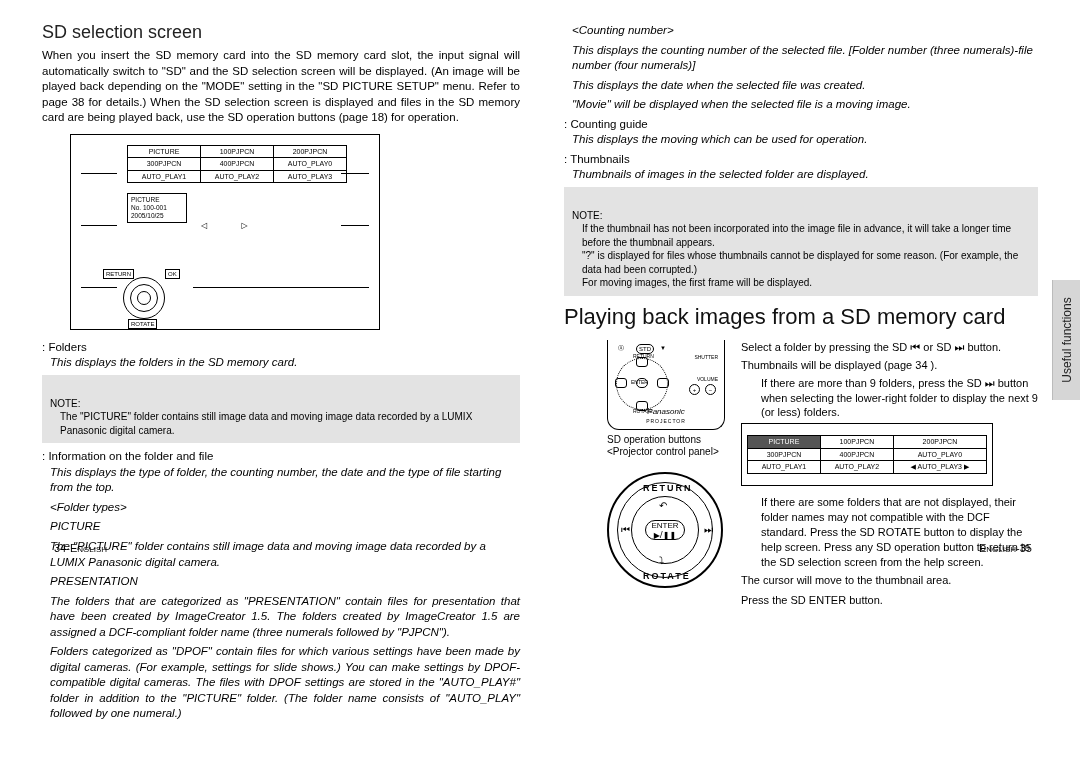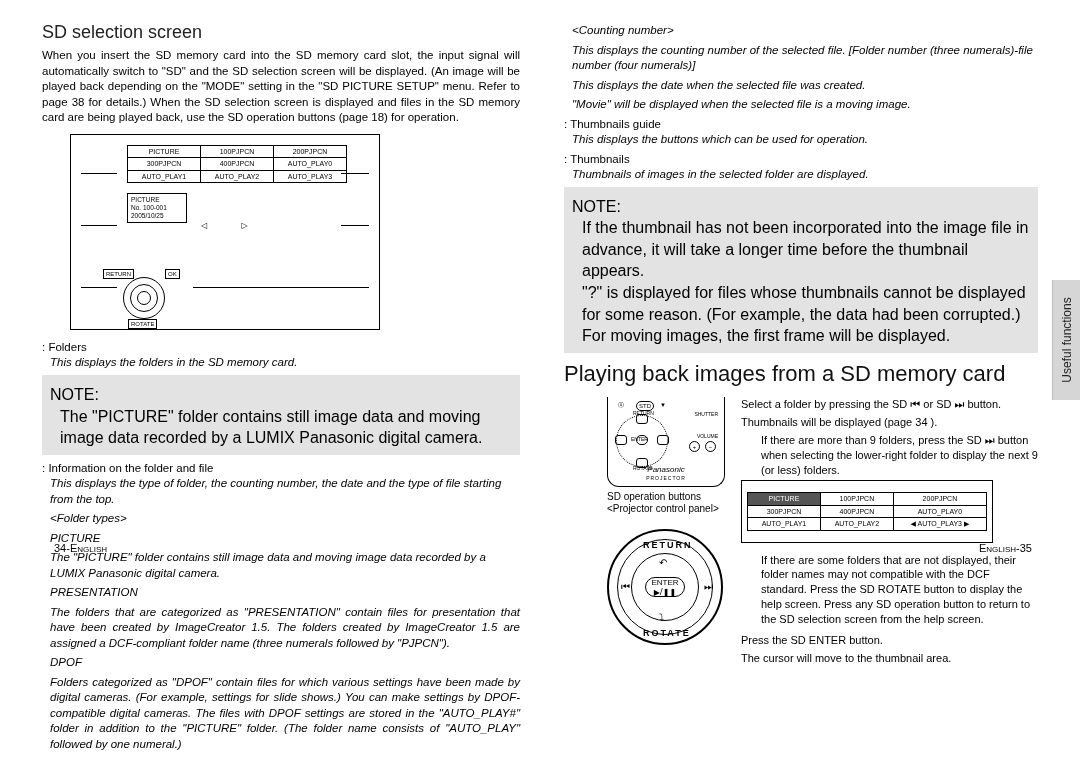--- a/index.html
+++ b/index.html
@@ -36,23 +36,23 @@
     color: #111;
     margin: 8px 0 10px 0;
     line-height: 1.2;
   }
   p { margin-bottom: 3px; }
   .para { text-align: justify; margin-bottom: 2px; }
   .blk { margin-left: 8px; margin-bottom: 4px; font-style: italic; }
   .lbl { display: block; margin-top: 3px; }
   .note-box {
     background: #e3e3e3;
-    padding: 9px 8px 6px 18px;
+    padding: 22px 8px 6px 18px;
     margin: 3px 0 6px 0;
-    font-size: 16px;
+    font-size: 10px;
   }
   .note-hd { font-weight: 400; margin-left: -10px; }
   .footer {
     position: absolute;
     bottom: 14px;
     font-size: 11px;
     font-variant: small-caps;
   }
   .footer-left { left: 54px; }
   .footer-right { right: 48px; padding-left: 45px; }
@@ -262,33 +262,32 @@
   <span class="lbl">: Information on the folder and file</span>
   <p class="blk">This displays the type of folder, the counting number, the date and the type of file starting from the top.</p>
 
   <span class="lbl blk">&lt;Folder types&gt;</span>
   <span class="lbl blk">PICTURE</span>
   <p class="blk">The "PICTURE" folder contains still image data and moving image data recorded by a LUMIX Panasonic digital camera.</p>
 
   <span class="lbl blk">PRESENTATION</span>
   <p class="blk para">The folders that are categorized as "PRESENTATION" contain files for presentation that have been created by ImageCreator 1.5. The folders created by ImageCreator 1.5 are assigned a DCF-compliant folder name (three numerals followed by "PJPCN").</p>
 
-  <span class="lbl blk">DPOF</span>
   <p class="blk para">Folders categorized as "DPOF" contain files for which various settings have been made by digital cameras. (For example, settings for slide shows.) You can make settings by DPOF-compatible digital cameras. The files with DPOF settings are stored in the "AUTO_PLAY#" folder in addition to the "PICTURE" folder. (The folder name consists of "AUTO_PLAY" followed by one numeral.)</p>
 
   <div class="footer footer-left">34-English</div>
 </div>
 
 <div class="page page-right">
   <span class="lbl blk">&lt;Counting number&gt;</span>
   <p class="blk">This displays the counting number of the selected file. [Folder number (three numerals)-file number (four numerals)]</p>
   <p class="blk">This displays the date when the selected file was created.</p>
   <p class="blk">"Movie" will be displayed when the selected file is a moving image.</p>
-  <span class="lbl">: Thumbnails guide</span>
-  <p class="blk">This displays the buttons which can be used for operation.</p>
+  <span class="lbl">: Counting guide</span>
+  <p class="blk">This displays the moving which can be used for operation.</p>
   <span class="lbl">: Thumbnails</span>
   <p class="blk">Thumbnails of images in the selected folder are displayed.</p>
 
   <div class="note-box">
     <div class="note-hd">NOTE:</div>
     <div style="white-space:pre-line">If the thumbnail has not been incorporated into the image file in advance, it will take a longer time before the thumbnail appears.
 "?" is displayed for files whose thumbnails cannot be displayed for some reason. (For example, the data had been corrupted.)
 For moving images, the first frame will be displayed.</div>
   </div>
 
@@ -353,22 +352,22 @@
           <tr>
                 <td>AUTO_PLAY1</td>
                 <td>AUTO_PLAY2</td>
                 <td>◀  AUTO_PLAY3  ▶</td>
               </tr>
         </tbody>
           </table>
       </div>
 
       <p class="indent" style="margin-top:6px">If there are some folders that are not displayed, their folder names may not compatible with the DCF standard. Press the SD ROTATE button to display the help screen. Press any SD operation button to return to the SD selection screen from the help screen.</p>
+      <p>The cursor will move to the thumbnail area.</p>
       <p style="margin-top:6px">Press the SD ENTER button.</p>
-      <p>The cursor will move to the thumbnail area.</p>
     </div>
   </div>
 
   <div class="footer footer-right">English-35</div>
 </div>
 
 <div class="side-tab">
   <span>Useful functions</span>
 </div>
 

